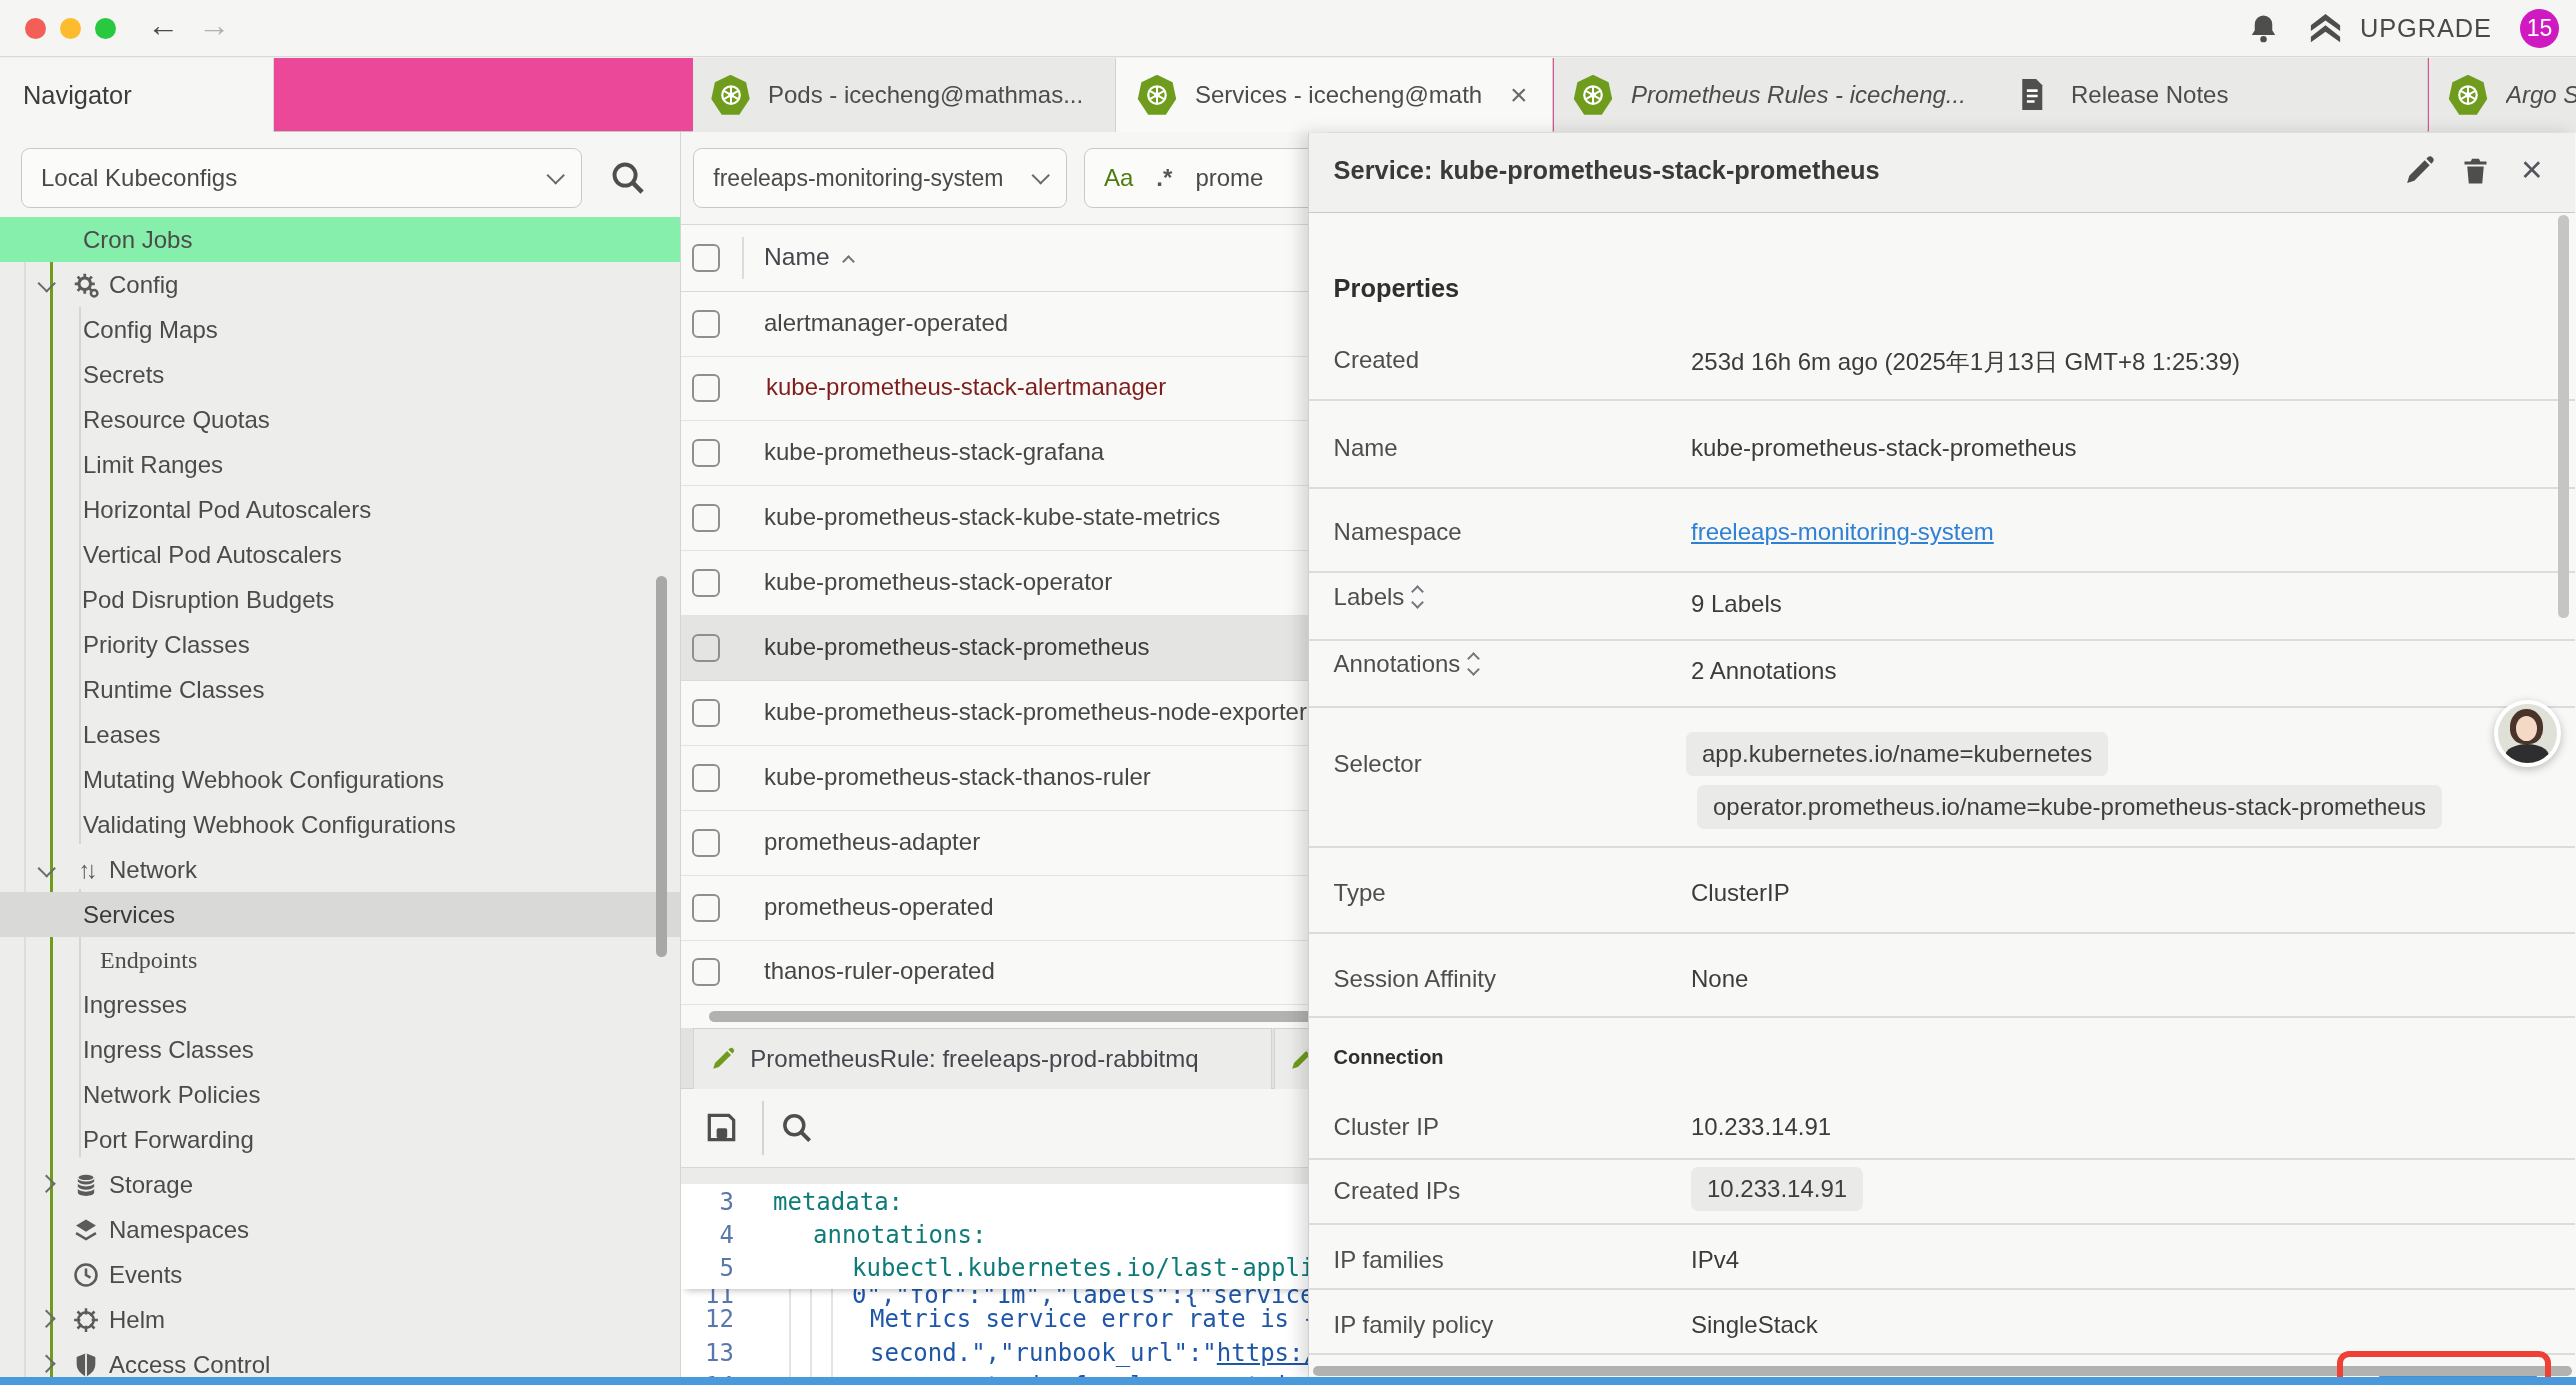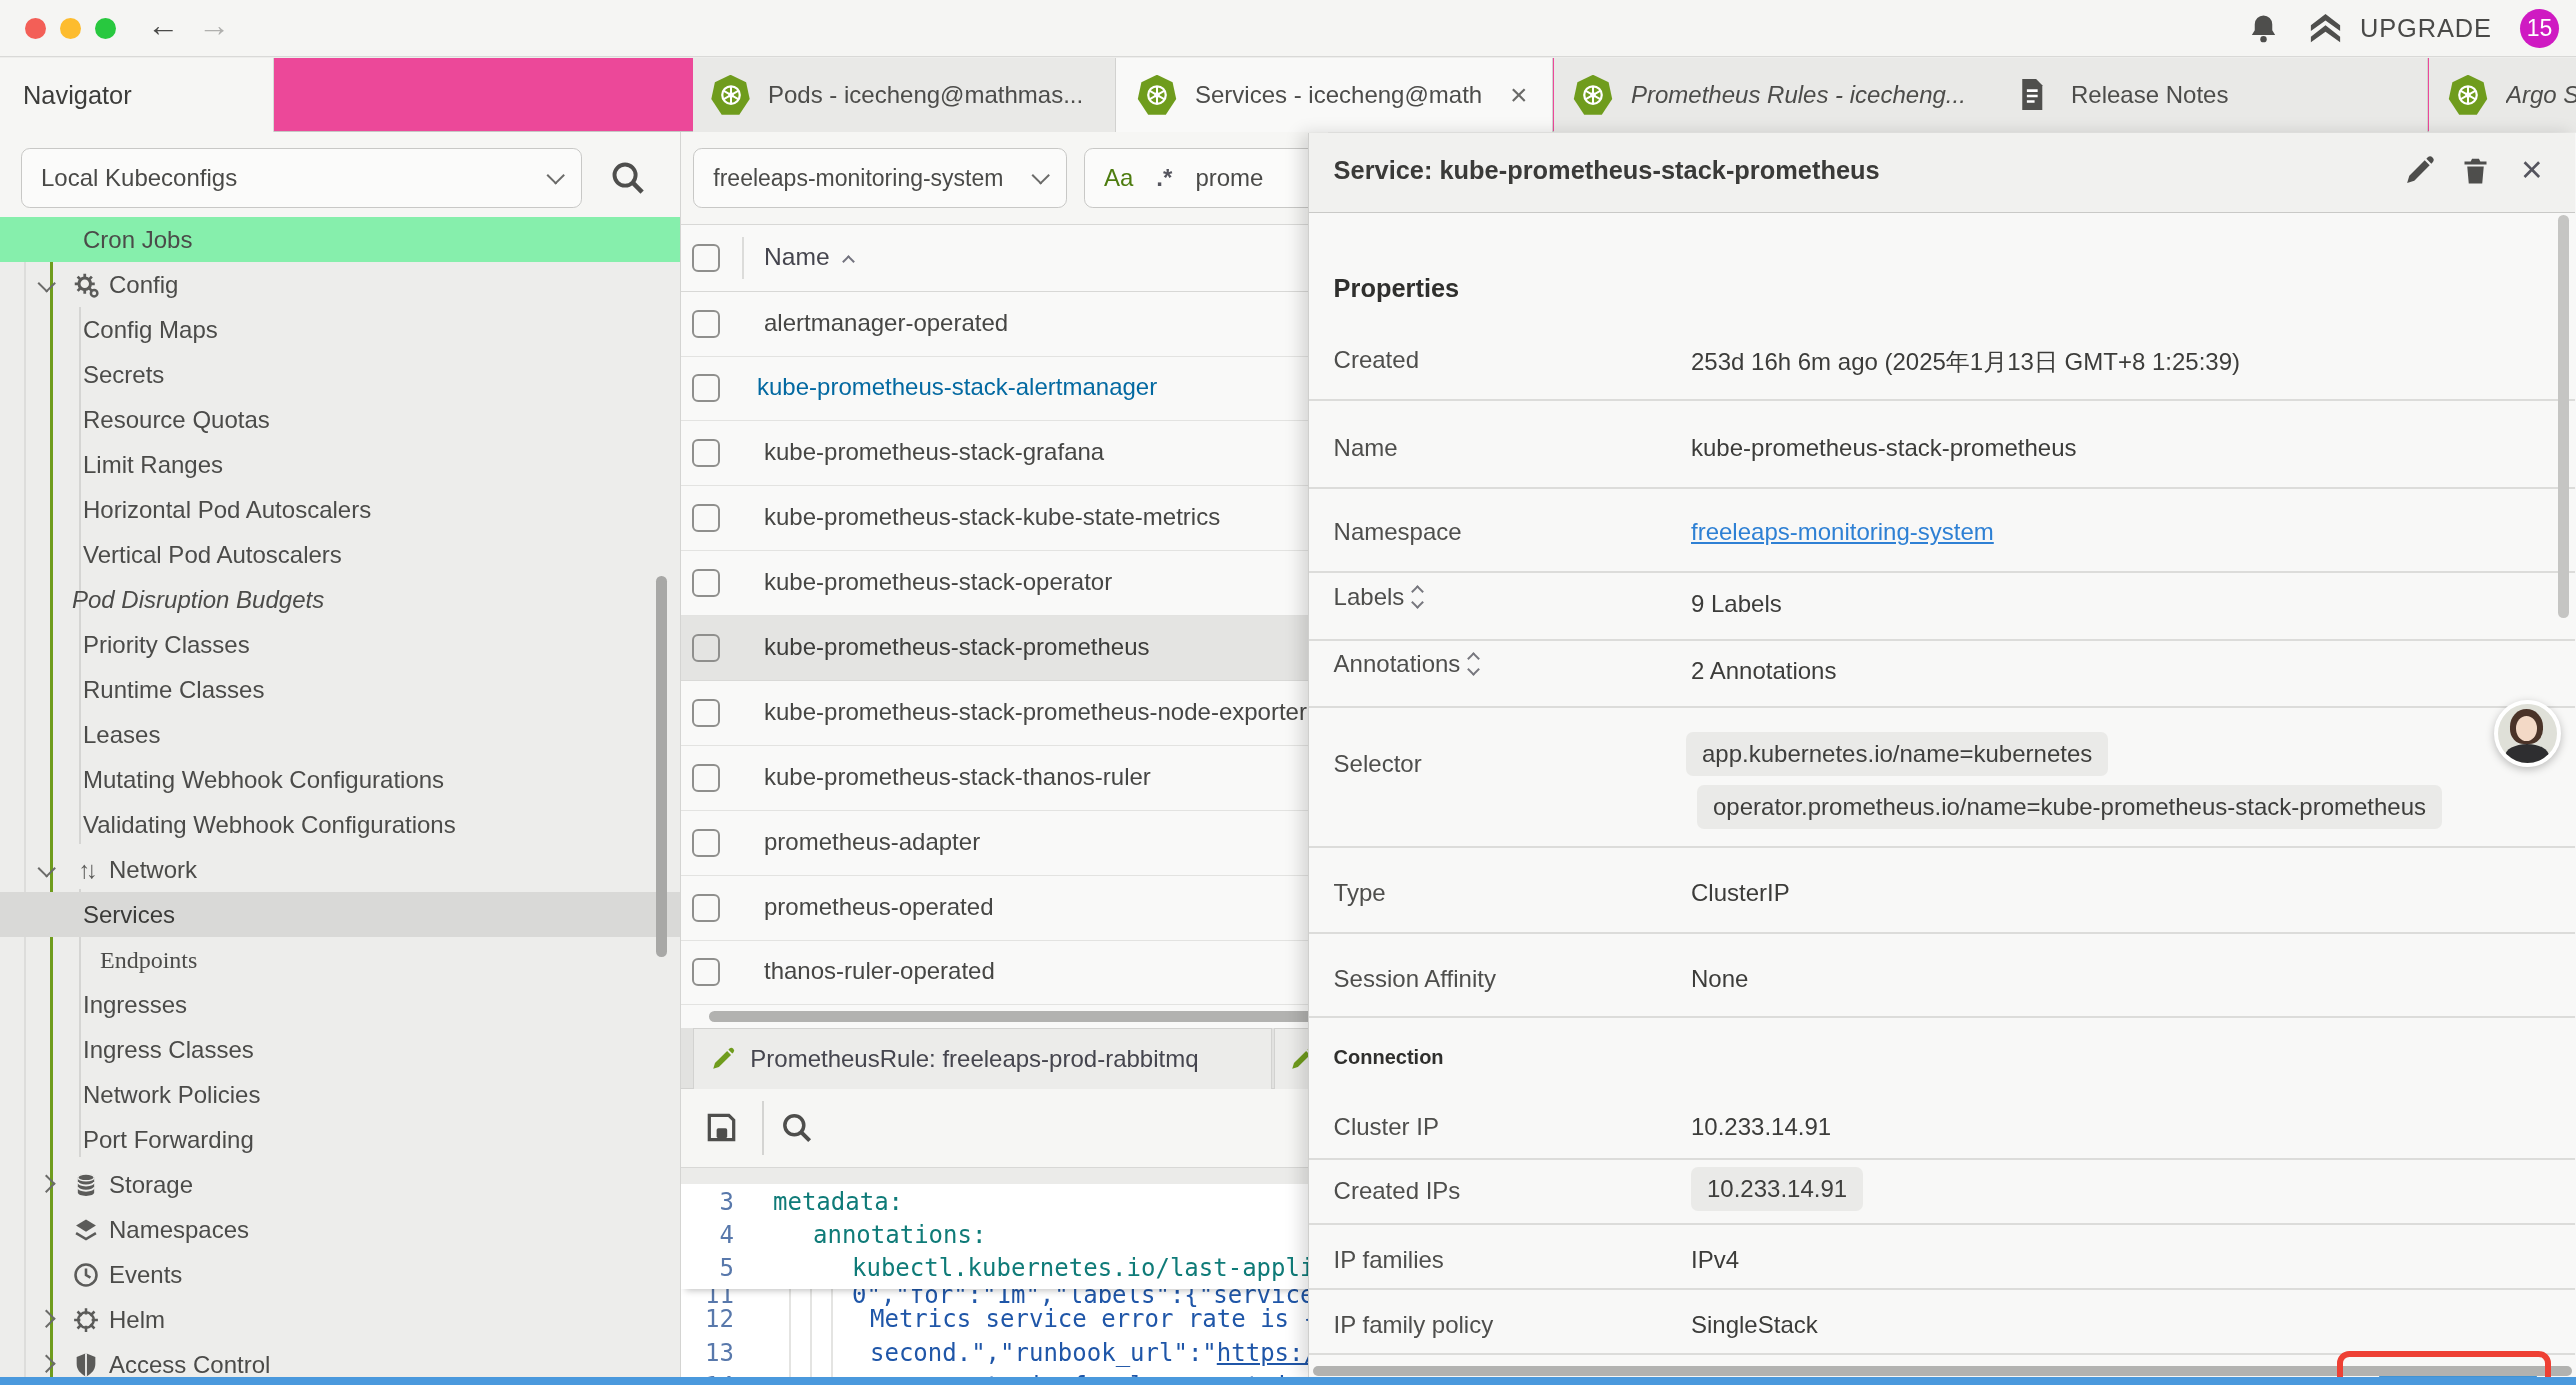--- a/index.html
+++ b/index.html
@@ -179,21 +179,21 @@
         <div class="sr">
             <span class="lb" style="left:83px;">Limit Ranges</span>
           </div>
         <div class="sr">
             <span class="lb" style="left:83px;">Horizontal Pod Autoscalers</span>
           </div>
         <div class="sr">
             <span class="lb" style="left:83px;">Vertical Pod Autoscalers</span>
           </div>
         <div class="sr">
-            <span class="lb" style="left:72px;font-style:italic;">Pod Disruption Budgets</span>
+            <span class="lb" style="left:82px;">Pod Disruption Budgets</span>
           </div>
         <div class="sr">
             <span class="lb" style="left:83px;">Priority Classes</span>
           </div>
         <div class="sr">
             <span class="lb" style="left:83px;">Runtime Classes</span>
           </div>
         <div class="sr">
             <span class="lb" style="left:83px;">Leases</span>
           </div>
@@ -315,21 +315,21 @@
       <span class="abs txt" style="left:83px;top:17.5px;font-size:24.6px;color:#45454e;">Name</span>
       <span class="abs c-u c-sm" style="left:163px;top:32px;border-color:#73737e;"></span>
     </div>
 
     <div class="abs" style="left:0;top:160px;width:647px;height:65px;border-bottom:1.8px solid #e3e3e1;box-sizing:border-box;">
       <span class="cb" style="left:10.5px;top:17.5px;"></span>
       <span class="abs txt" style="left:83px;top:16.7px;font-size:24px;color:#464644;">alertmanager-operated</span>
     </div>
     <div class="abs" style="left:0;top:224px;width:647px;height:65px;border-bottom:1.8px solid #e3e3e1;box-sizing:border-box;">
       <span class="cb" style="left:10.5px;top:17.5px;"></span>
-      <span class="abs txt" style="left:76px;top:16.7px;font-size:24px;color:#0369a1;">kube-prometheus-stack-alertmanager</span>
+      <span class="abs txt" style="left:85px;top:16.7px;font-size:24px;color:#7f1d1d;">kube-prometheus-stack-alertmanager</span>
     </div>
     <div class="abs" style="left:0;top:289px;width:647px;height:65px;border-bottom:1.8px solid #e3e3e1;box-sizing:border-box;">
       <span class="cb" style="left:10.5px;top:17.5px;"></span>
       <span class="abs txt" style="left:83px;top:16.7px;font-size:24px;color:#464644;">kube-prometheus-stack-grafana</span>
     </div>
     <div class="abs" style="left:0;top:354px;width:647px;height:65px;border-bottom:1.8px solid #e3e3e1;box-sizing:border-box;">
       <span class="cb" style="left:10.5px;top:17.5px;"></span>
       <span class="abs txt" style="left:83px;top:16.7px;font-size:24px;color:#464644;">kube-prometheus-stack-kube-state-metrics</span>
     </div>
     <div class="abs" style="left:0;top:419px;width:647px;height:65px;border-bottom:1.8px solid #e3e3e1;box-sizing:border-box;">

